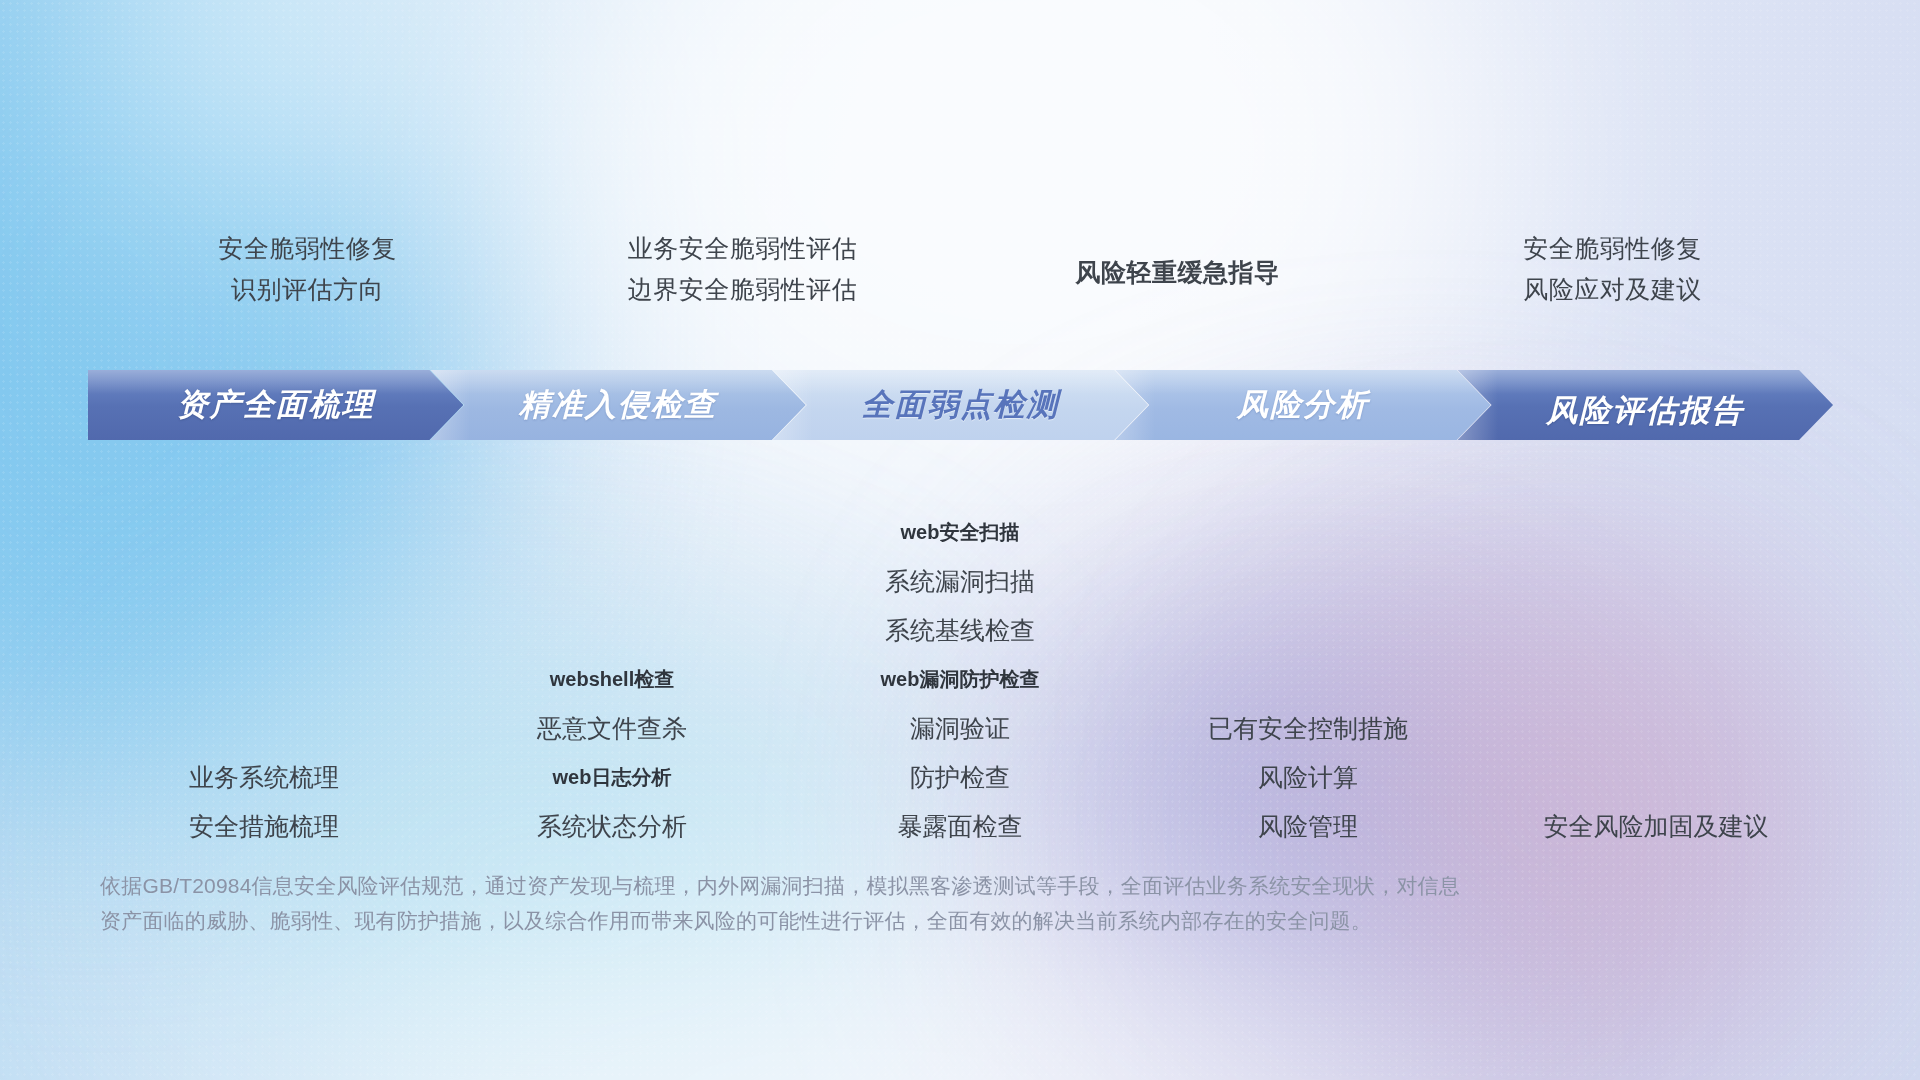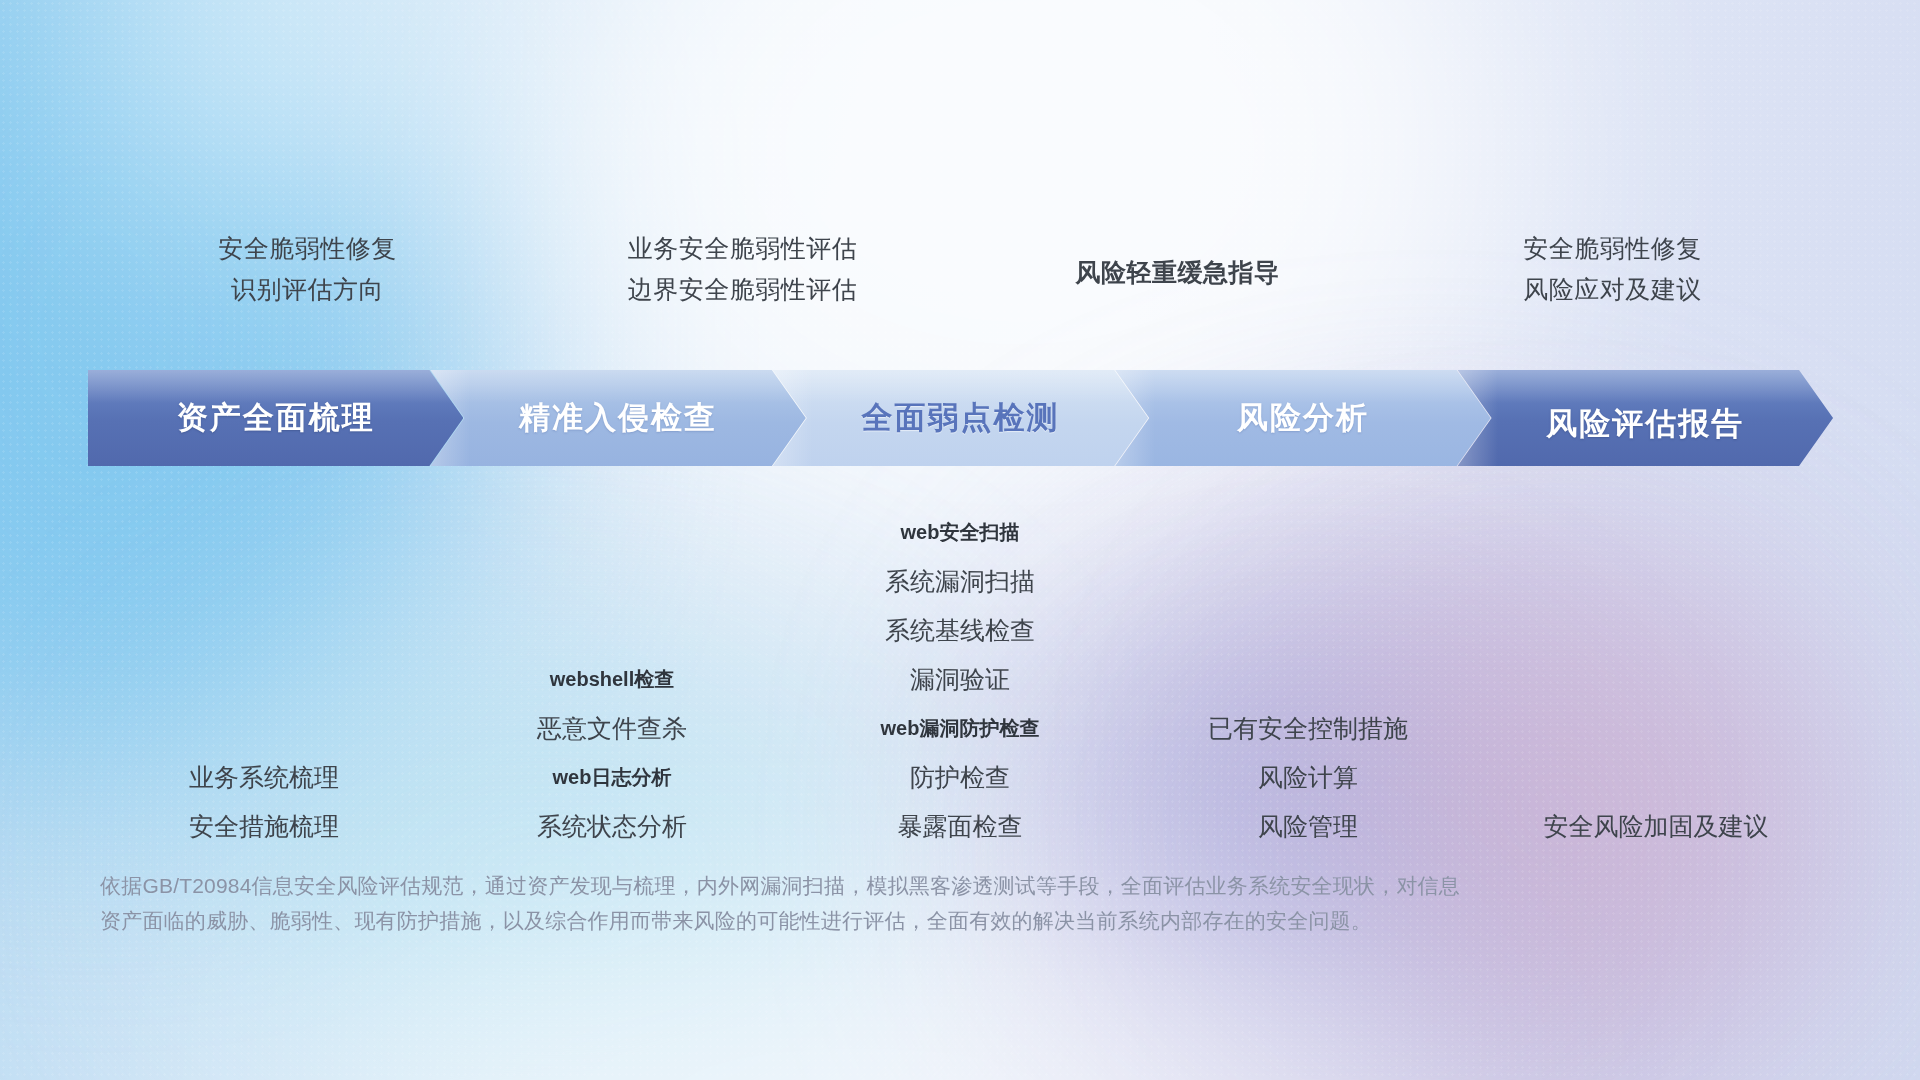--- a/index.html
+++ b/index.html
@@ -120,27 +120,28 @@
     position: absolute;
     left: 88px;
     top: 370px;
     width: 1745px;
     height: 96px;
     display: flex;
   }
   .chev {
     position: relative;
     flex: 1 1 0;
-    height: 96px;
+    height: 70px;
     display: flex;
     align-items: center;
     justify-content: center;
     margin-left: -33px;
     clip-path: polygon(0 0, calc(100% - 34px) 0, 100% 50%, calc(100% - 34px) 100%, 0 100%, 34px 50%);
     filter: drop-shadow(2px 3px 4px rgba(90,110,150,0.22));
+    font-style: italic;
   }
   .chev:first-child {
     margin-left: 0;
     clip-path: polygon(0 0, calc(100% - 34px) 0, 100% 50%, calc(100% - 34px) 100%, 0 100%);
   }
   .chev-label {
     font-size: 31px;
     font-weight: bold;
     letter-spacing: 2px;
     position: relative;
@@ -298,22 +299,22 @@
       <div class="bot-item strong">webshell检查</div>
       <div class="bot-item">恶意文件查杀</div>
       <div class="bot-item strong">web日志分析</div>
       <div class="bot-item">系统状态分析</div>
     </div>
 
     <div class="bot-col">
       <div class="bot-item strong">web安全扫描</div>
       <div class="bot-item">系统漏洞扫描</div>
       <div class="bot-item">系统基线检查</div>
+      <div class="bot-item strong">web漏洞防护检查</div>
       <div class="bot-item">漏洞验证</div>
-      <div class="bot-item strong">web漏洞防护检查</div>
       <div class="bot-item">防护检查</div>
       <div class="bot-item">暴露面检查</div>
     </div>
 
     <div class="bot-col">
       <div class="bot-item">已有安全控制措施</div>
       <div class="bot-item">风险计算</div>
       <div class="bot-item">风险管理</div>
     </div>
 

